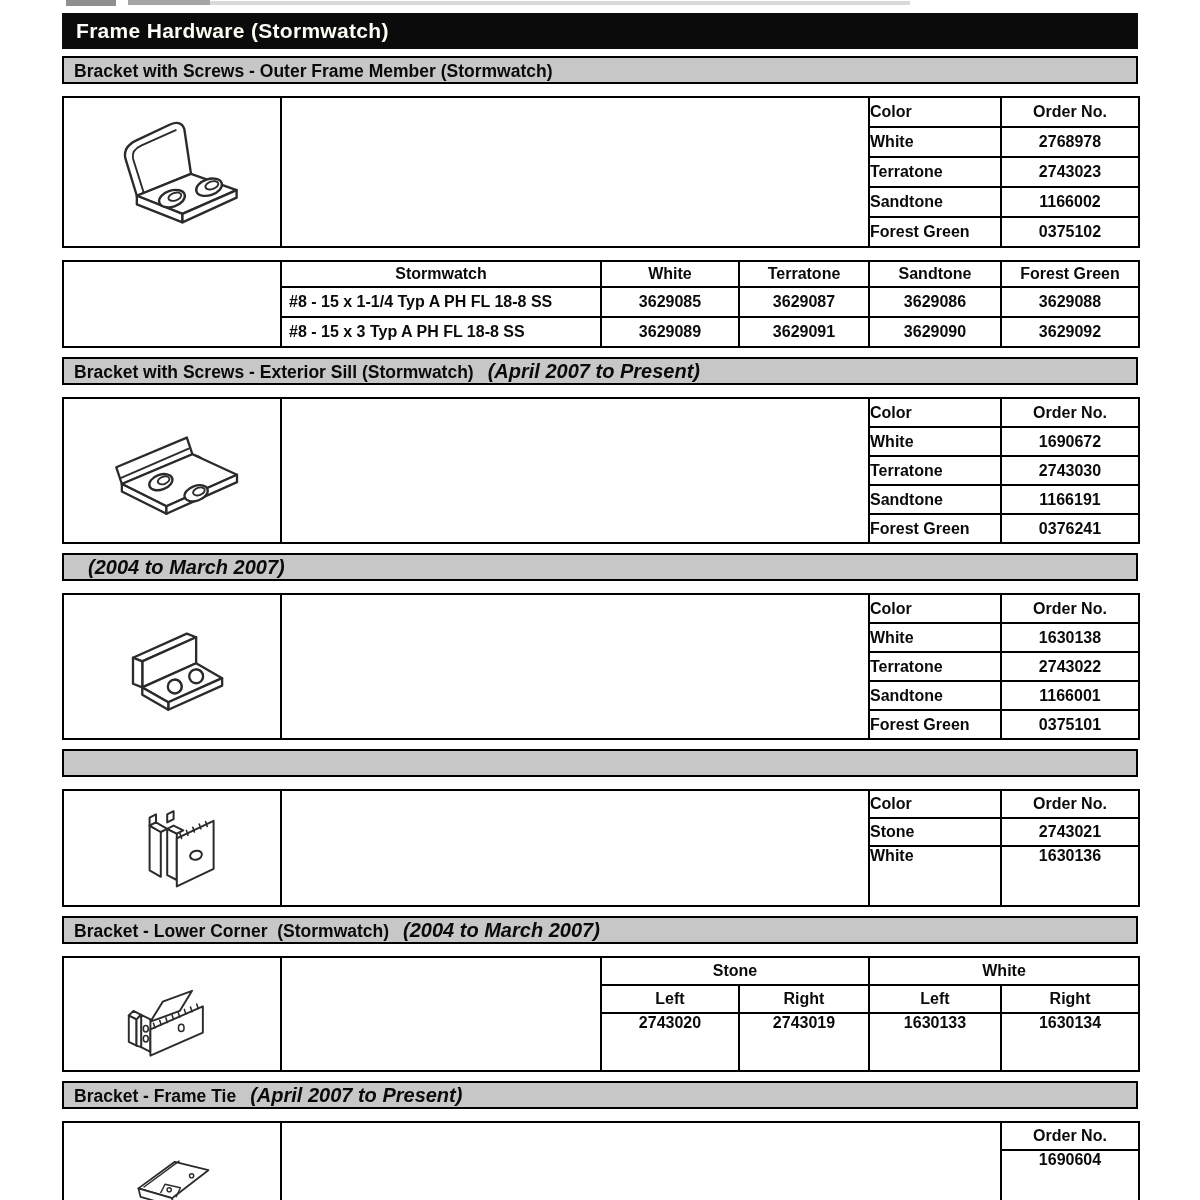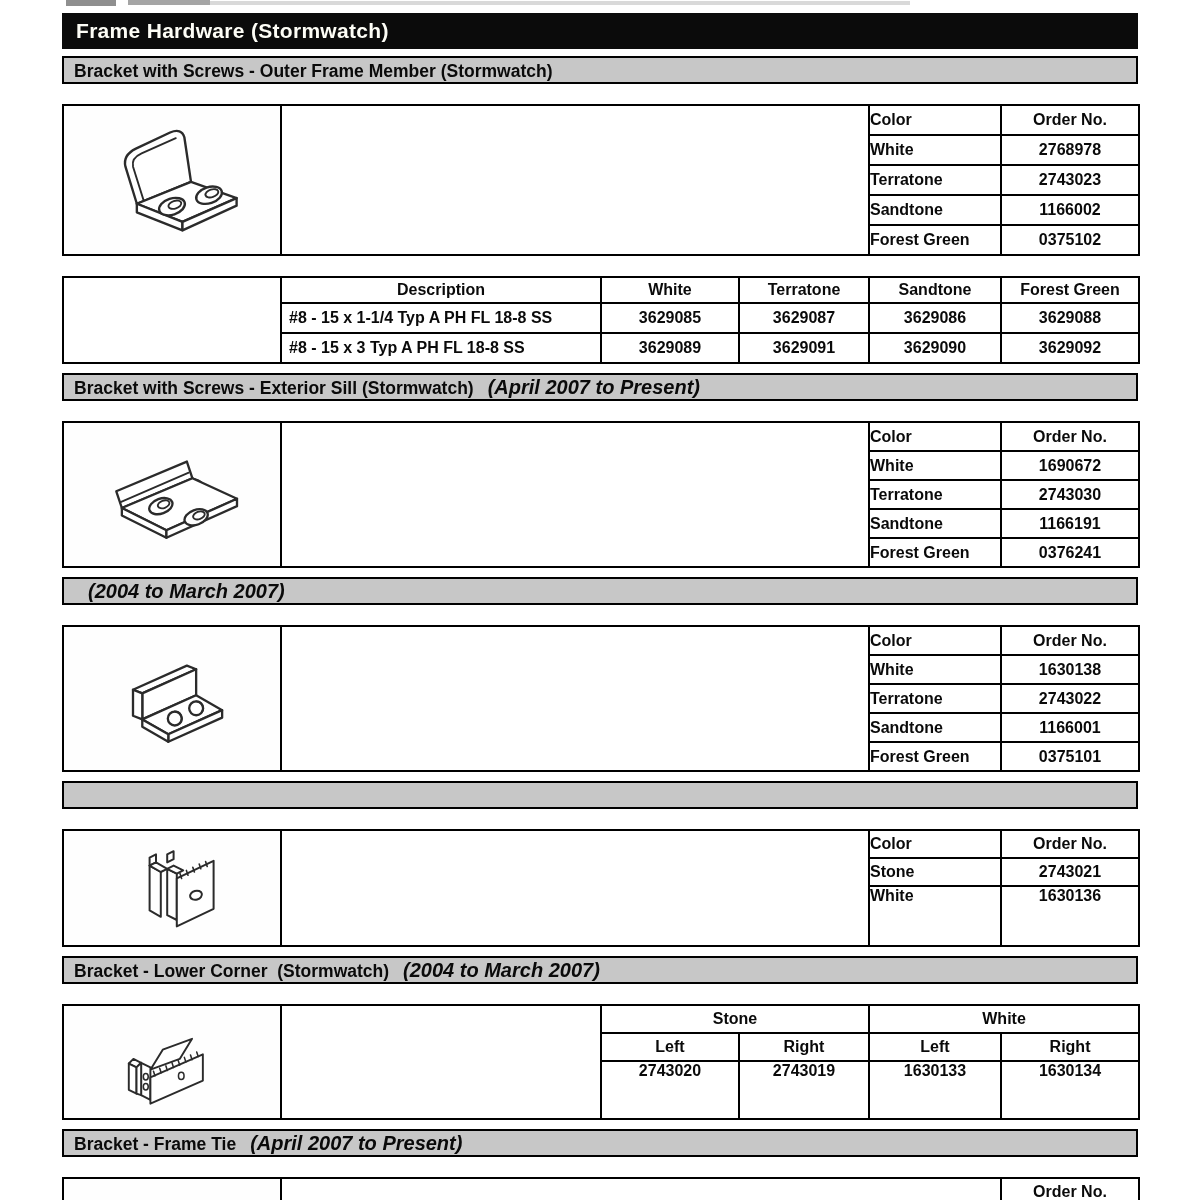--- a/index.html
+++ b/index.html
@@ -9,21 +9,21 @@
   .a1{left:66px;top:0;width:50px;height:6px;background:#8f8f8f;}
   .a2{left:128px;top:0;width:82px;height:5px;background:#a5a5a5;}
   .a3{left:210px;top:1px;width:700px;height:4px;background:#d9d9d9;}
   .content{position:absolute;left:62px;top:13px;width:1076px;}
   .title-bar{background:#0b0b0b;color:#fdfdf6;font-weight:bold;font-size:21px;
              height:36px;line-height:36px;padding-left:14px;box-sizing:border-box;letter-spacing:.3px;}
   .band{background:#c7c7c7;border:2px solid #000;height:28px;box-sizing:border-box;
         display:flex;align-items:flex-end;padding-left:10px;margin-top:9px;}
   .band .bt{font-weight:bold;font-size:17.5px;white-space:pre;}
   .band .bd{font-weight:bold;font-style:italic;font-size:20px;margin-left:14px;white-space:pre;}
-  table.tbl{border-collapse:collapse;table-layout:fixed;width:1076px;margin-top:20px;}
+  table.tbl{border-collapse:collapse;table-layout:fixed;width:1076px;margin-top:12px;}
   .tbl td,.tbl th{border:2px solid #000;font-size:16px;font-weight:bold;color:#0a0a0a;
                   padding:0;overflow:hidden;}
   .lft{text-align:left;padding-left:9px;}
   .ctr{text-align:center;}
   .vtop{vertical-align:top;padding-top:5px;}
   .illus{vertical-align:middle;text-align:center;background:#fefefe;}
   .illus svg{display:block;margin:0 auto;}
   
   col.c1{width:218px} col.c2{width:588px} col.c3{width:132px} col.c4{width:138px}
   col.s1{width:218px} col.s2{width:320px} col.s3{width:138px} col.s4{width:130px} col.s5{width:132px} col.s6{width:138px}
@@ -96,21 +96,21 @@
           <col class="s1">
           <col class="s2">
           <col class="s3">
           <col class="s4">
           <col class="s5">
           <col class="s6">
         </colgroup>
       <tbody>
           <tr style="height:26px">
         <td rowspan="3"></td>
-        <th class="ctr">Description</th>
+        <th class="ctr">Stormwatch</th>
         <th class="ctr">White</th>
         <th class="ctr">Terratone</th>
         <th class="ctr">Sandtone</th>
         <th class="ctr">Forest Green</th>
       </tr>
       <tr style="height:30px">
         <td class="lft" style="padding-left:7px">#8 - 15 x 1-1/4 Typ A PH FL 18-8 SS</td>
         <td class="ctr">3629085</td>
         <td class="ctr">3629087</td>
         <td class="ctr">3629086</td>

